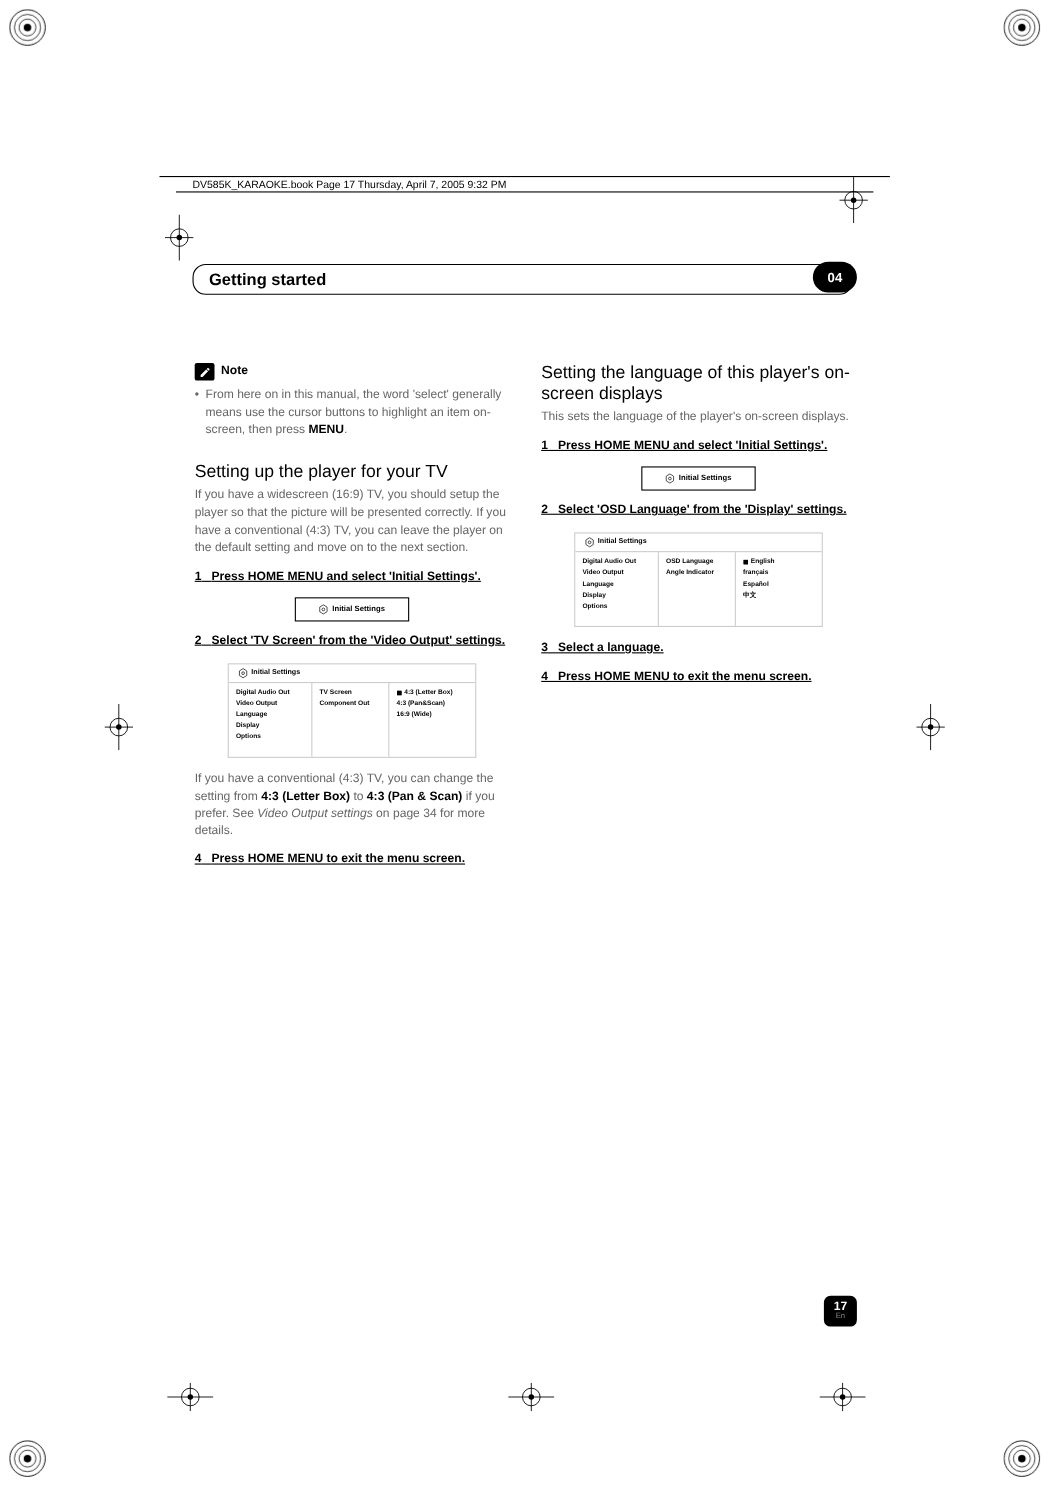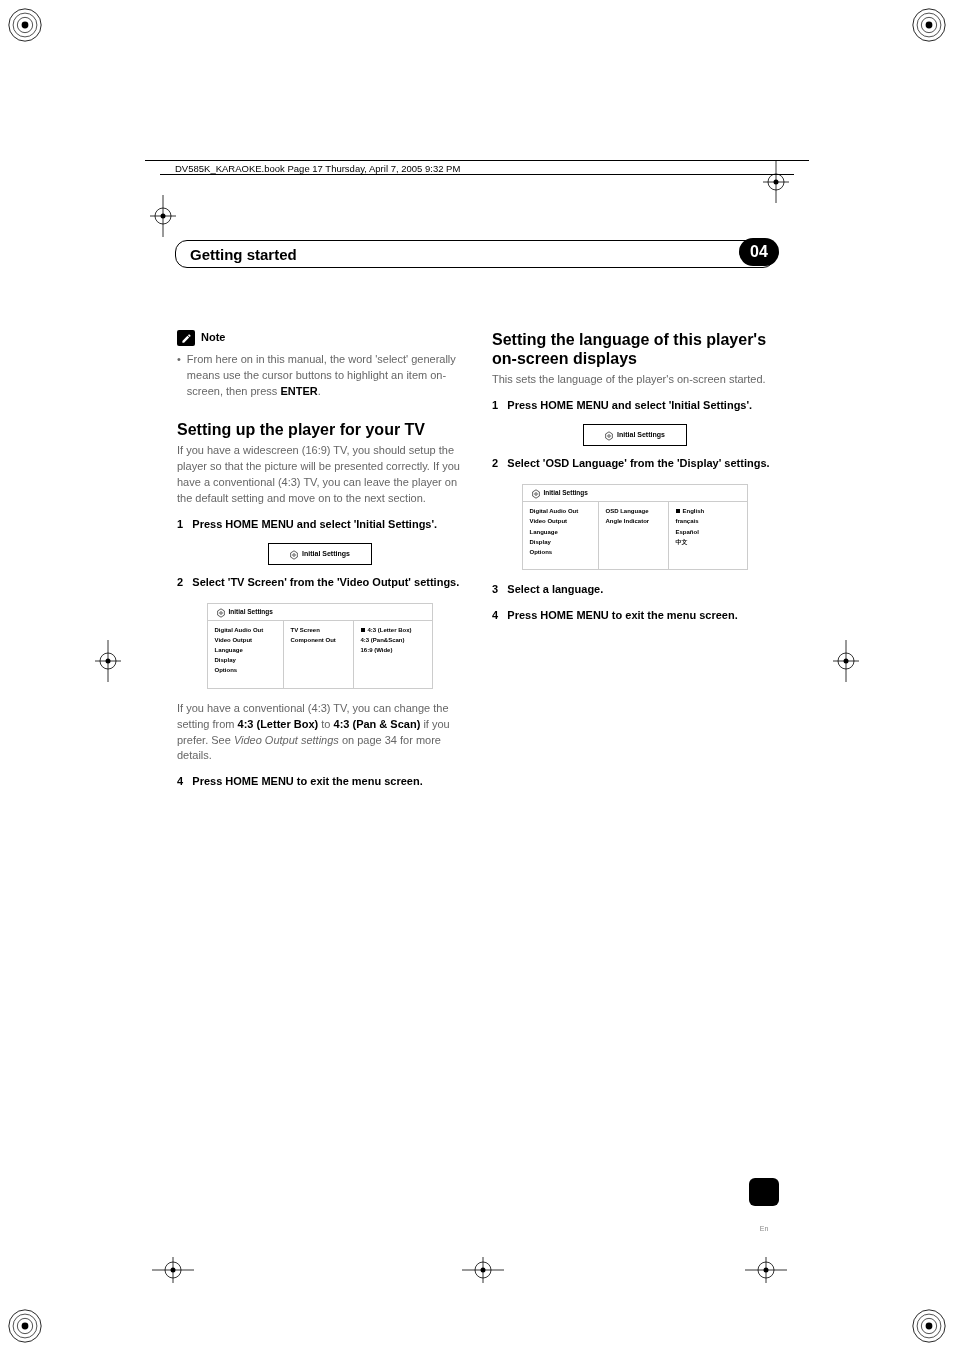--- a/index.html
+++ b/index.html
@@ -17,49 +17,49 @@
 .reg-bot-left { left: 160px; bottom: 60px; transform: rotate(90deg); }
 .reg-bot-mid { left: 470px; bottom: 60px; transform: rotate(90deg); }
 .reg-bot-right { right: 175px; bottom: 60px; transform: rotate(90deg); }
 .reg-top-left { left: 150px; top: 195px; }
 .reg-top-right { right: 165px; top: 161px; }
 .header-bar { position: absolute; top: 160px; left: 145px; right: 145px; border-top: 0.5px solid #000; }
 .header-line { position: absolute; top: 174px; left: 160px; right: 160px; height: 0.5px; background: #000; }
 .header-text { position: absolute; top: 163px; left: 175px; font-size: 9.5px; color: #000; }
 .title-bar { position: absolute; top: 240px; left: 175px; width: 600px; height: 28px; border: 0.5px solid #000; border-radius: 12px; display: flex; align-items: center; padding-left: 14px; }
 .title-bar-text { font-size: 15px; font-weight: bold; }
-.title-badge { position: absolute; top: 238px; right: 175px; width: 40px; height: 28px; background: #000; border-radius: 14px; color: #fff; text-align: center; line-height: 28px; font-size: 16px; font-weight: bold; }
+.title-badge { position: absolute; top: 238px; right: 175px; width: 40px; height: 28px; background: #000; border-radius: 14px; color: #fff; text-align: center; line-height: 28px; font-size: 12px; font-weight: bold; }
 .content { position: absolute; top: 330px; left: 177px; width: 600px; display: flex; gap: 30px; }
 .col { width: 285px; font-size: 11px; color: #666; line-height: 1.45; }
 .note-head { display: flex; gap: 6px; margin-bottom: 6px; }
 .note-icon { width: 18px; height: 16px; background: #000; border-radius: 2px; display: flex; align-items: center; justify-content: center; }
 .note-icon svg { width: 11px; height: 11px; fill: #fff; }
 .note-label { font-weight: bold; color: #000; font-size: 11px; }
 .bullet { display: flex; gap: 6px; margin-bottom: 10px; }
 .bullet-dot { color: #666; }
-.h1 { font-size: 16px; font-weight: bold; color: #000; margin-top: 20px; margin-bottom: 4px; line-height: 1.2; }
+.h1 { font-size: 16px; font-weight: normal; color: #000; margin-top: 20px; margin-bottom: 4px; line-height: 1.2; }
 .bold-black { font-weight: bold; color: #000; }
-.step { margin-top: 10px; }
+.step { margin-top: 10px; text-decoration: underline; }
 .italic { font-style: italic; }
 .menu-box { margin: 10px auto; width: 104px; height: 22px; border: 1px solid #000; display: flex; align-items: center; justify-content: center; gap: 3px; }
 .menu-box-label { font-size: 7px; font-weight: bold; color: #000; }
 .settings-icon { width: 10px; height: 10px; }
 .menu-panel { margin: 12px auto; width: 226px; border: 0.5px solid #ccc; }
 .menu-panel-header { display: flex; align-items: center; gap: 3px; padding: 3px 8px; }
 .menu-panel-header .menu-box-label { font-size: 6.5px; }
 .menu-panel-body { display: flex; border-top: 0.5px solid #ccc; height: 68px; }
 .menu-col { padding: 4px 7px; font-size: 6px; line-height: 1.7; font-weight: bold; color: #000; }
 .menu-col-1 { width: 76px; border-right: 0.5px solid #ccc; }
 .menu-col-2 { width: 70px; border-right: 0.5px solid #ccc; }
 .menu-col-3 { flex: 1; }
 .menu-sel { display: flex; align-items: center; gap: 3px; }
 .radio-dot { width: 4px; height: 4px; border: 0.5px solid #000; display: inline-block; }
 .radio-dot.filled { background: #000; }
 .page-badge { position: absolute; right: 175px; bottom: 145px; width: 30px; height: 28px; background: #000; border-radius: 6px; text-align: center; }
-.page-badge-num { color: #fff; font-size: 11px; font-weight: bold; padding-top: 4px; margin-top: 32px; }
+.page-badge-num { color: #fff; font-size: 11px; font-weight: bold; padding-top: 4px; }
 .page-badge-en { color: #888; font-size: 7px; margin-top: -1px; }
 </style>
 </head>
 <body>
 
 <div class="reg-mark reg-tl"><svg viewBox="0 0 40 40">
       <defs>
         <pattern id="rings" width="40" height="40">
           <circle cx="20" cy="20" r="19" stroke="#000" fill="none" stroke-width="1"></circle>
           <circle cx="20" cy="20" r="14" stroke="#000" fill="none" stroke-width="0.8"></circle>
@@ -138,21 +138,21 @@
       <span class="note-icon">
           <svg viewBox="0 0 24 24">
             <path d="M3 17.25V21h3.75L17.81 9.94l-3.75-3.75L3 17.25zM20.71 7.04a1 1 0 0 0 0-1.41l-2.34-2.34a1 1 0 0 0-1.41 0l-1.83 1.83 3.75 3.75 1.83-1.83z"></path>
           </svg>
         </span>
       <span class="note-label">Note</span>
     </div>
     <div class="bullet">
       <span class="bullet-dot">•</span>
       <span>
-        <span>From here on in this manual, the word 'select' generally means use the cursor buttons to highlight an item on-screen, then press </span><span class="bold-black">ENTER</span><span>.</span>
+        <span>From here on in this manual, the word 'select' generally means use the cursor buttons to highlight an item on-screen, then press </span><span class="bold-black">MENU</span><span>.</span>
       </span>
     </div>
 
     <div class="h1">Setting up the player for your TV</div>
     <div>If you have a widescreen (16:9) TV, you should setup the player so that the picture will be presented correctly. If you have a conventional (4:3) TV, you can leave the player on the default setting and move on to the next section.</div>
 
     <div class="step bold-black">
       <span>1</span>&nbsp;&nbsp;&nbsp;<span>Press HOME MENU and select 'Initial Settings'.</span>
     </div>
     <div class="menu-box">
@@ -201,21 +201,21 @@
       <span>If you have a conventional (4:3) TV, you can change the setting from </span><span class="bold-black">4:3 (Letter Box)</span><span> to </span><span class="bold-black">4:3 (Pan &amp; Scan)</span><span> if you prefer. See </span><span class="italic">Video Output settings</span><span> on page 34 for more details.</span>
     </div>
 
     <div class="step bold-black">
       <span>4</span>&nbsp;&nbsp;&nbsp;<span>Press HOME MENU to exit the menu screen.</span>
     </div>
   </div>
 
   <div class="col">
     <div class="h1" style="margin-top:0">Setting the language of this player's on-screen displays</div>
-    <div>This sets the language of the player's on-screen started.</div>
+    <div>This sets the language of the player's on-screen displays.</div>
 
     <div class="step bold-black">
       <span>1</span>&nbsp;&nbsp;&nbsp;<span>Press HOME MENU and select 'Initial Settings'.</span>
     </div>
     <div class="menu-box">
       <span class="settings-icon"><svg viewBox="0 0 24 24" stroke="#000" fill="none" stroke-width="1.5">
             <polygon points="12,2 20,7 20,17 12,22 4,17 4,7"></polygon>
             <circle cx="12" cy="12" r="3"></circle>
           </svg></span>
       <span class="menu-box-label">Initial Settings</span>

